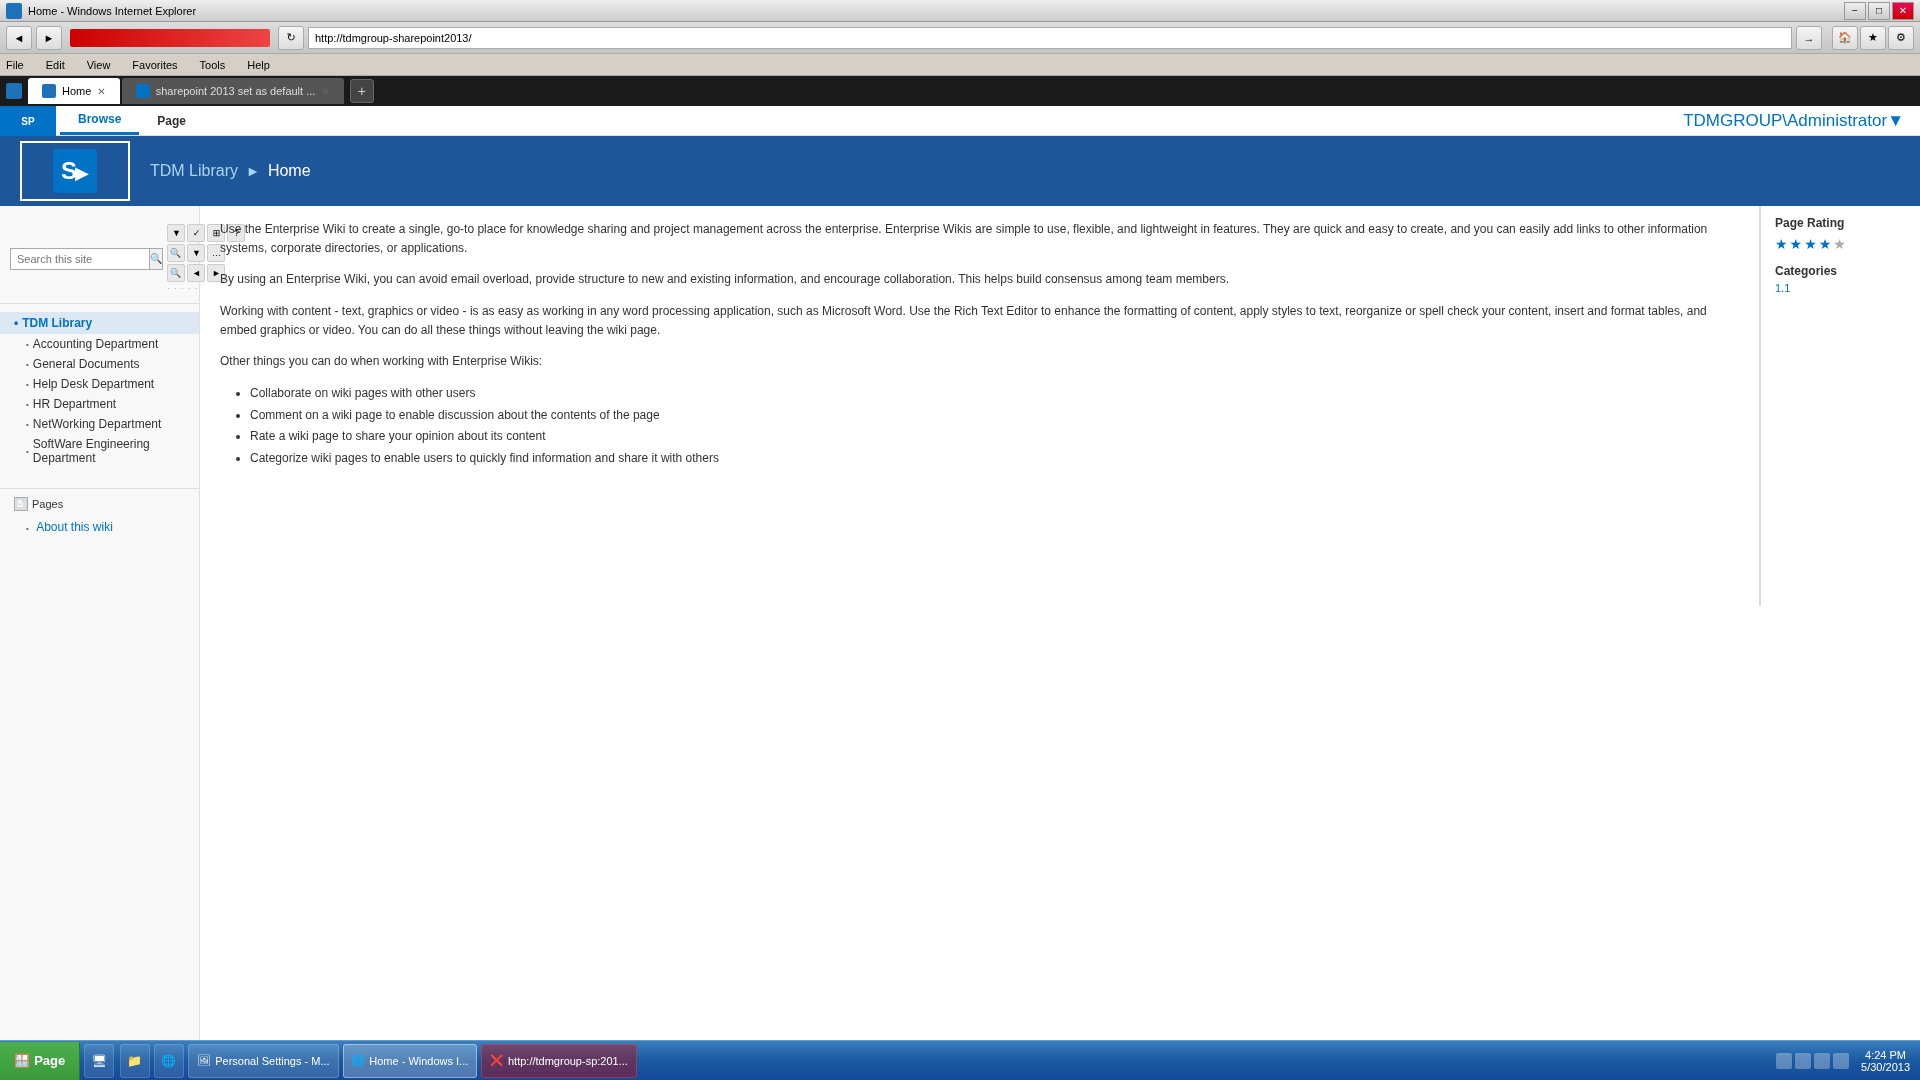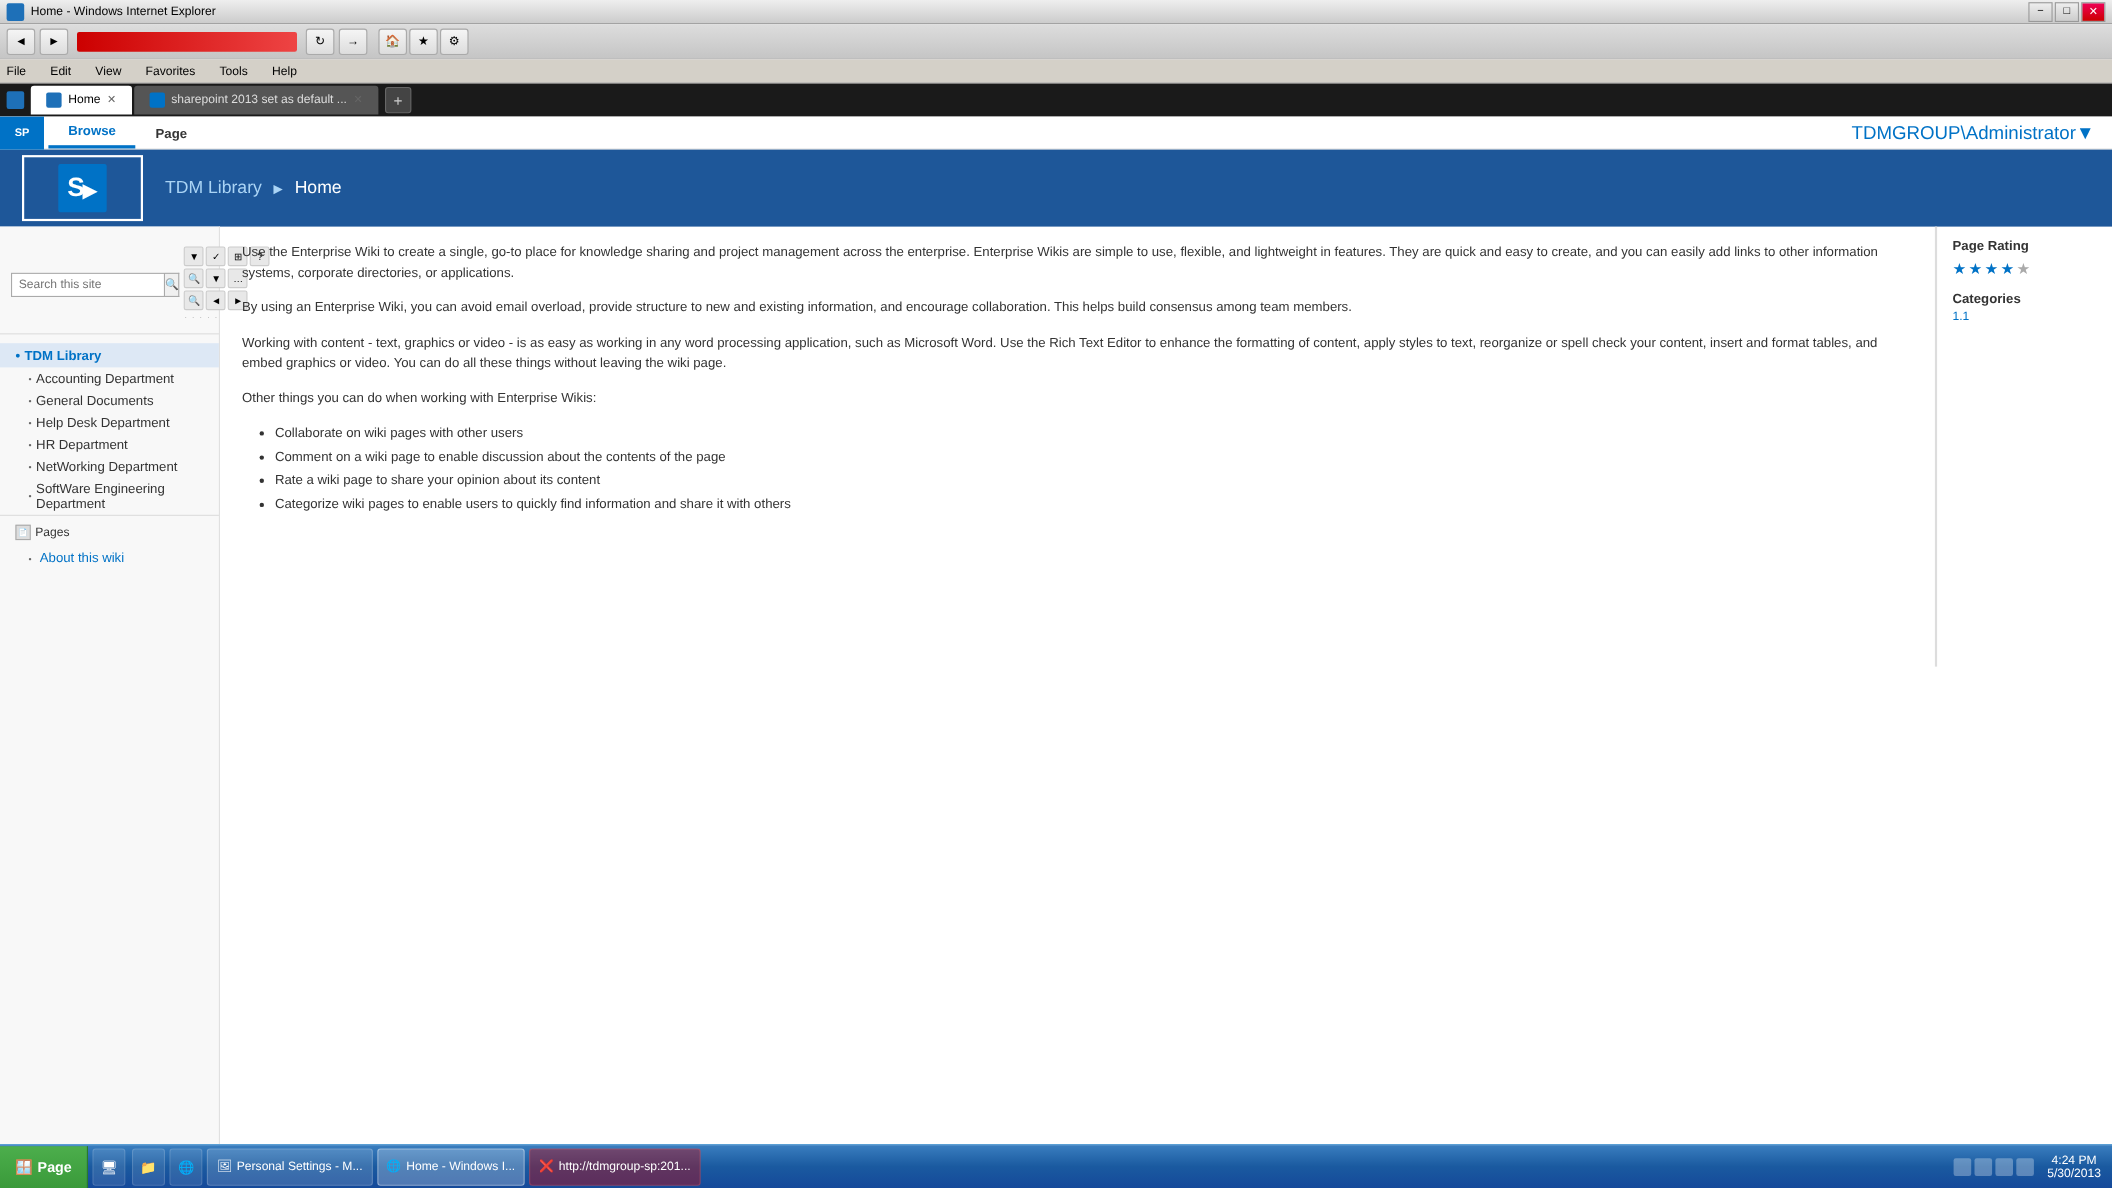--- a/index.html
+++ b/index.html
@@ -179,20 +179,21 @@
     <button class="title-btn">□</button>
     <button class="title-btn" style="background:linear-gradient(to bottom,#e05,#c00);color:#fff;">✕</button>
   </div>
 </div>
 
 <div class="address-bar">
   <button class="nav-btn">◄</button>
   <button class="nav-btn">►</button>
   <div style="width:200px;height:18px;background:linear-gradient(to right,#c00,#e44);border-radius:2px;margin:0 4px;"></div>
   <button class="nav-btn">↻</button>
+  <input class="address-input" value="http://tdmgroup-sharepoint2013/" style="">
   <button class="nav-btn">→</button>
   <div style="display:flex;gap:2px;margin-left:6px;">
     <button class="nav-btn">🏠</button>
     <button class="nav-btn">★</button>
     <button class="nav-btn">⚙</button>
   </div>
 </div>
 
 <div class="menu-bar">
   <span class="menu-item">File</span>
@@ -212,21 +213,21 @@
   </div>
   <div class="tab inactive">
     <span class="tab-favicon tab-favicon-sp"></span>
     <span>sharepoint 2013 set as default ...</span>
     <span class="tab-close">✕</span>
   </div>
   <div style="width:24px;height:24px;background:#444;border:1px solid #666;border-radius:3px;display:flex;align-items:center;justify-content:center;color:#ccc;font-size:14px;cursor:pointer;margin-left:4px;">+</div>
 </div>
 
 <div style="background:#fff;border-bottom:1px solid #ddd;height:30px;display:flex;align-items:stretch;">
-  <div style="width:40px;height:30px;background:#0072c6;display:flex;align-items:center;justify-content:center;margin-right:4px;">
+  <div style="width:56px;height:30px;background:#0072c6;display:flex;align-items:center;justify-content:center;margin-right:4px;">
     <span style="color:#fff;font-size:10px;font-weight:bold;">SP</span>
   </div>
   <div style="padding:0 18px;display:flex;align-items:center;font-size:12px;cursor:pointer;border-bottom:3px solid #0072c6;font-weight:bold;color:#0072c6;">Browse</div>
   <div style="padding:0 18px;display:flex;align-items:center;font-size:12px;cursor:pointer;color:#333;font-weight:bold;">Page</div>
   <div style="margin-left:auto;padding-right:16px;display:flex;align-items:center;font-size:17px;color:#0072c6;cursor:pointer;">TDMGROUP\Administrator▼</div>
 </div>
 
 <div class="sp-header">
   <div class="sp-logo">
     <div style="background:#0072c6;width:44px;height:44px;display:flex;align-items:center;justify-content:center;border-radius:2px;">
@@ -298,21 +299,21 @@
       </div>
       <div class="nav-sub-item">
         <span class="nav-bullet">•</span>
         <span>NetWorking Department</span>
       </div>
       <div class="nav-sub-item">
         <span class="nav-bullet">•</span>
         <span>SoftWare Engineering Department</span>
       </div>
 
-      <div style="">
+      <div style="margin-top:20px;">
         <div style="padding:6px 14px;font-size:11px;color:#333;border-top:1px solid #ddd;padding-top:8px;display:flex;align-items:center;gap:4px;">
           <div style="width:14px;height:14px;background:#ddd;border:1px solid #aaa;display:flex;align-items:center;justify-content:center;font-size:7px;">📄</div>
           <span>Pages</span>
         </div>
         <div style="padding:3px 14px 3px 26px;">
           <span style="color:#666;font-size:8px;">•</span>
           <a style="color:#0072c6;text-decoration:none;font-size:12px;cursor:pointer;margin-left:4px;">About this wiki</a>
         </div>
       </div>
     </div>

